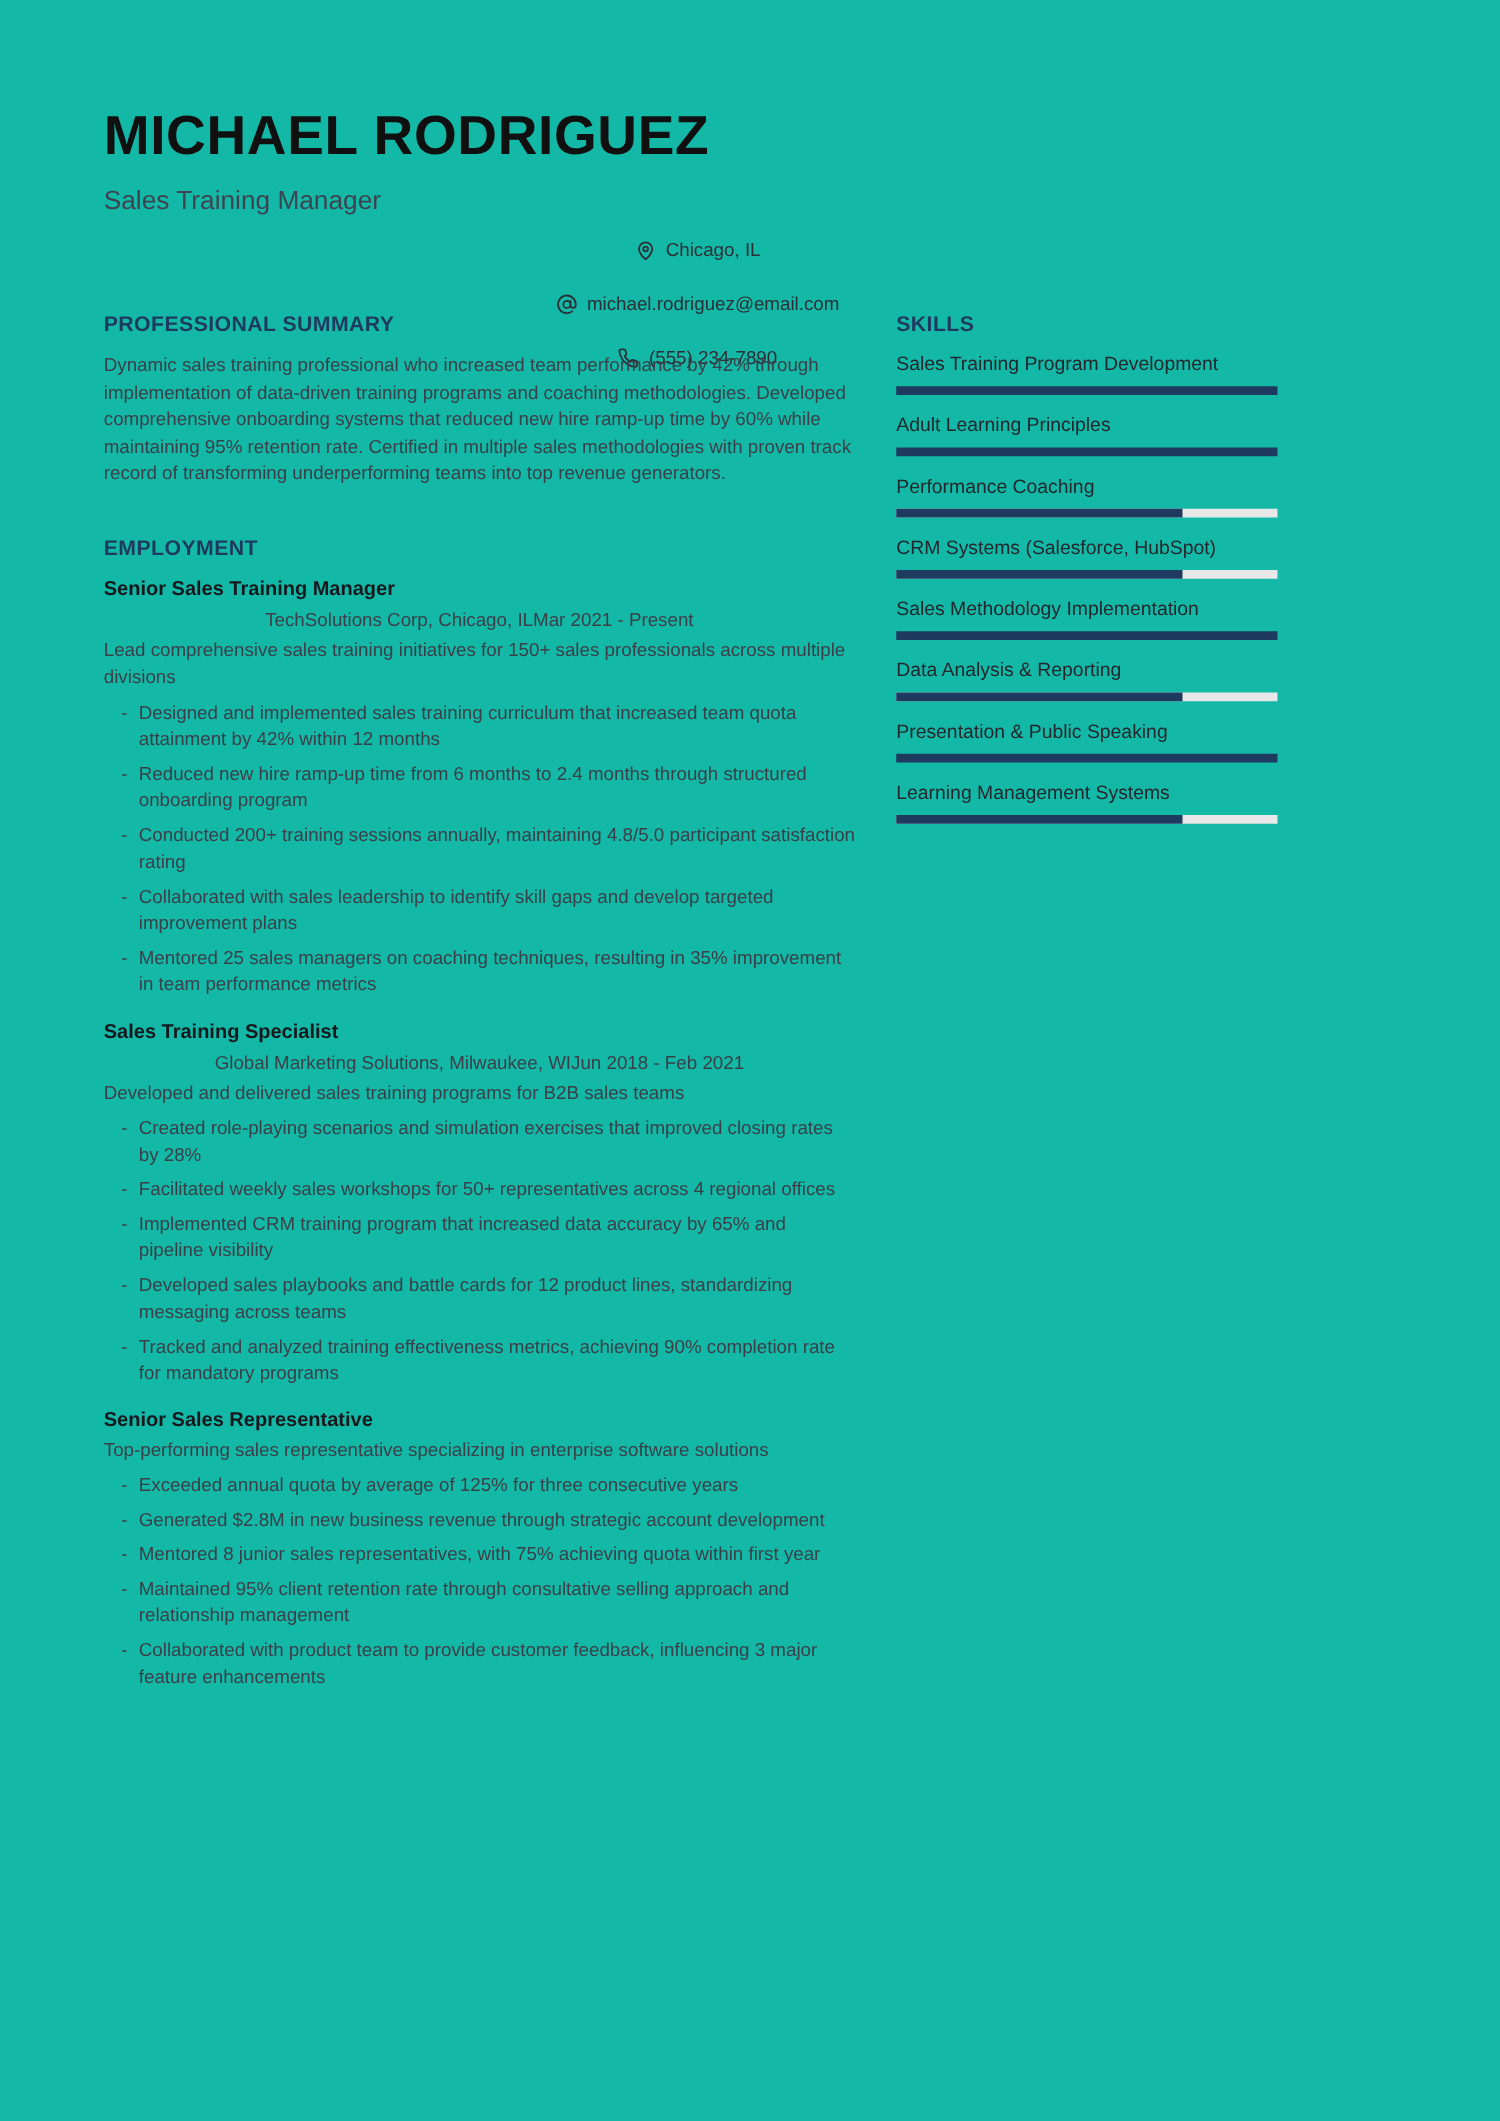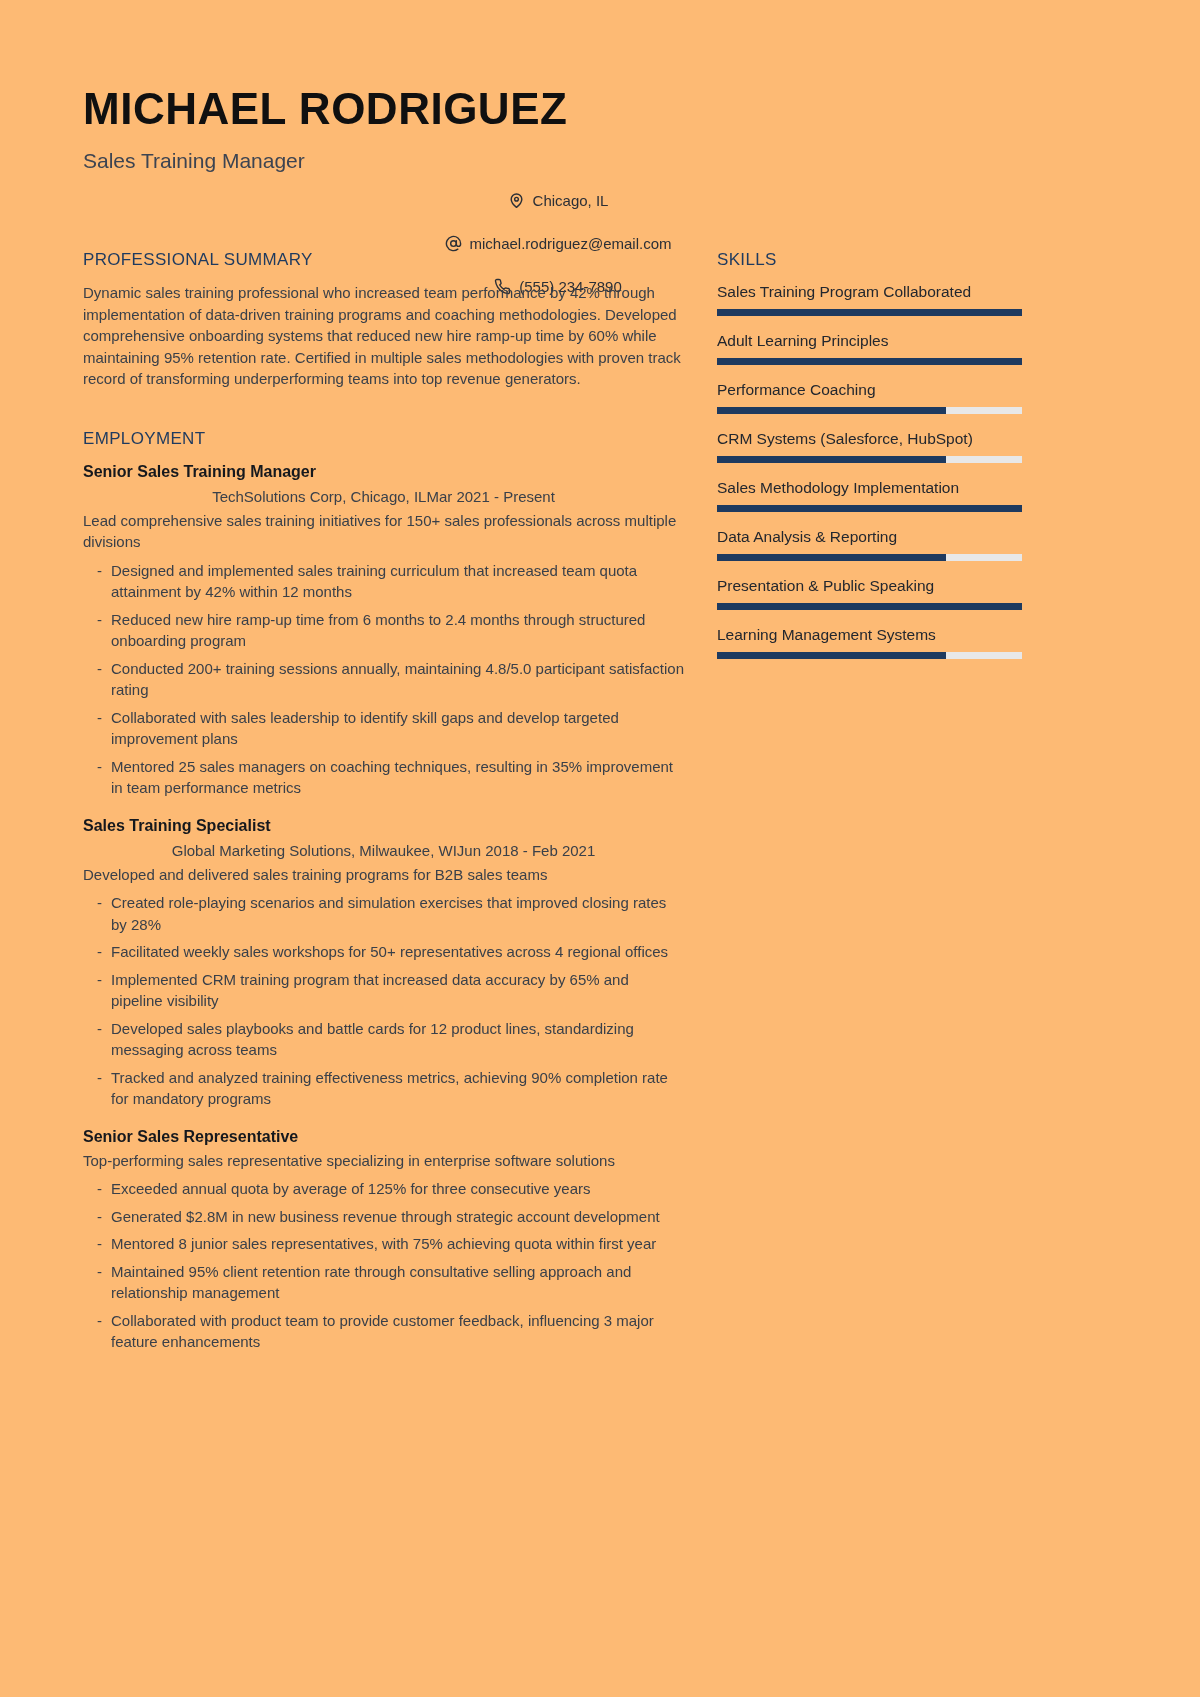--- a/index.html
+++ b/index.html
@@ -6,40 +6,40 @@
     --accent:#1e3a5f;
     --track:#e8e8e8;
     --body:#3a4049;
     --dark:#15181d;
   }
   *{box-sizing:border-box;margin:0;padding:0;}
   html,body{background:#ffffff;}
   .page{
     position:relative;
     width:1200px;height:1697px;
-    background:#fdba74;
+    background:#14b8a6;
     font-family:"Liberation Sans","DejaVu Sans",sans-serif;
     color:var(--body);
     overflow:hidden;
   }
   
   .header{position:absolute;left:83px;top:86px;width:950px;}
   .name{
     font-size:44px;font-weight:800;letter-spacing:.5px;
     color:#101010;line-height:1.05;margin-bottom:17px;
   }
   .subtitle{font-size:21px;color:#3d4451;margin-bottom:19px;}
   .contact{display:flex;align-items:center;gap:26px;font-size:15px;color:#2b2f36;flex-direction:column;}
   .contact-item{display:flex;align-items:center;gap:8px;}
   .cicon{width:17px;height:17px;flex:0 0 auto;display:block;color:#2b2f36;}
   
   .col-left{position:absolute;left:83px;top:250px;width:601px;}
   .col-right{position:absolute;left:717px;top:250px;width:305px;}
   .sec-heading{
-    font-size:17px;font-weight:400;color:var(--accent);
+    font-size:17px;font-weight:700;color:var(--accent);
     letter-spacing:.02em;line-height:20px;margin-bottom:12px;
   }
   .summary-text{font-size:15px;line-height:21.5px;color:var(--body);}
   
   .employment{margin-top:39px;}
   .job{margin-top:13px;}
   .job + .job{margin-top:17px;}
   .job-title{font-size:16px;font-weight:700;color:var(--dark);line-height:20px;}
   .job-meta{display:flex;justify-content:center;align-items:baseline;
     font-size:15px;line-height:20px;margin-top:5px;color:var(--body);}
@@ -143,21 +143,21 @@
         </div>
       </div>
 
     </div>
   </div>
 
   <div class="col-right">
     <div class="sec-heading">SKILLS</div>
 
     <div class="skill">
-      <div class="skill-name">Sales Training Program Collaborated</div>
+      <div class="skill-name">Sales Training Program Development</div>
       <div class="skill-bar">
         <div class="skill-fill" style="width: 100%;"></div>
       </div>
     </div>
     <div class="skill">
       <div class="skill-name">Adult Learning Principles</div>
       <div class="skill-bar">
         <div class="skill-fill" style="width: 100%;"></div>
       </div>
     </div>

